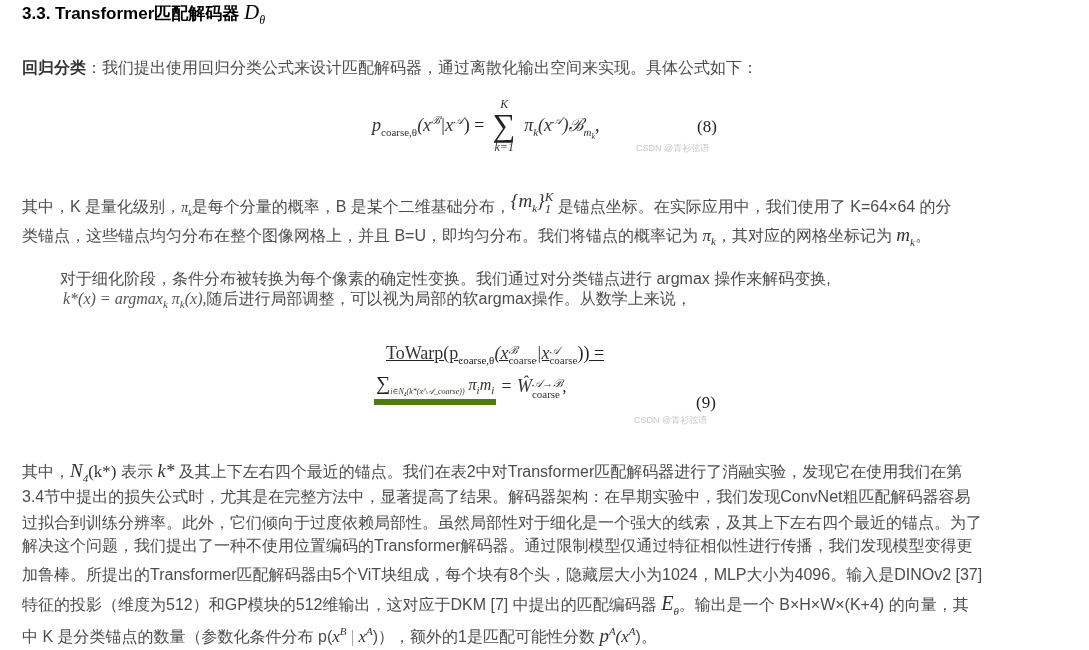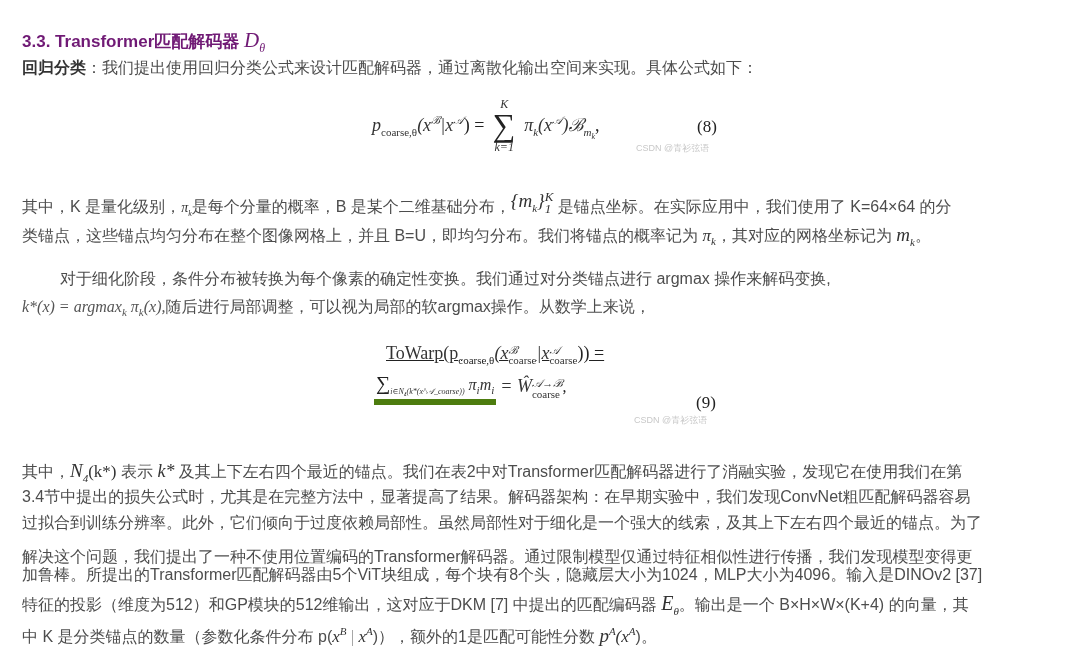--- a/index.html
+++ b/index.html
@@ -2,21 +2,21 @@
 <html><head>
 <meta charset="utf-8">
 <style>
   html, body { margin: 0; padding: 0; background: #ffffff; }
   body {
     width: 1089px; height: 650px; overflow: hidden; position: relative;
     font-family: "Liberation Sans", "DejaVu Sans", sans-serif;
     color: #4d4d4d; font-size: 16px;
   }
   .abs { position: absolute; white-space: nowrap; }
-  .h3 { left: 22px; top: 28px; font-size: 17px; font-weight: bold; color: #701a75; }
+  .h3 { left: 22px; top: 0; font-size: 17px; font-weight: bold; color: #000000; }
   .h3 .math { font-family: "Liberation Serif", "DejaVu Serif", serif; font-style: italic; font-weight: normal; font-size: 21px; }
   .h3 sub { font-size: 12px; }
   .p { left: 22px; font-size: 16px; line-height: 26px; color: #4d4d4d; }
   .bold { font-weight: bold; color: #333; }
   .m { font-family: "Liberation Serif", "DejaVu Serif", serif; font-style: italic; color: #333; }
   .mn { font-family: "Liberation Serif", "DejaVu Serif", serif; color: #333; }
   .eq { font-family: "Liberation Serif", "DejaVu Serif", serif; color: #222; }
   .wm { font-family: "Liberation Sans", sans-serif; font-size: 9px; color: #c8c8c8; }
   .eqnum { font-family: "Liberation Serif", serif; font-size: 17px; color: #222; }
   .frac { display: inline-block; vertical-align: middle; text-align: center; }
@@ -54,41 +54,41 @@
 <div class="abs wm" style="left:636px; top:142px;">CSDN @青衫弦语</div>
 
 <div class="abs p" style="top:193px;">
   <span>其中，K 是量化级别，</span><span class="m" style="font-size:14px;"><span>π</span><sub class="tiny">k</sub></span><span>是每个分量的概率，B 是某个二维基础分布，</span><span class="m" style="font-size:19px; position:relative; top:-5px;"><span>{m</span><sub class="small">k</sub><span>}</span><span style="display:inline-block; vertical-align:middle; line-height:12px; font-size:13px;"><span style="display:block;">K</span><span class="mn" style="display:block;">1</span></span></span><span> 是锚点坐标。在实际应用中，我们使用了 K=64×64 的分</span>
 </div>
 <div class="abs p" style="top:222px;">
   <span>类锚点，这些锚点均匀分布在整个图像网格上，并且 B=U，即均匀分布。我们将锚点的概率记为 </span><span class="m" style="font-size:17px;"><span>π</span><sub class="small">k</sub></span><span>，其对应的网格坐标记为 </span><span class="m" style="font-size:19px;"><span>m</span><sub class="small">k</sub></span><span>。</span>
 </div>
 
 <div class="abs p" style="top:266px; left:60px;">对于细化阶段，条件分布被转换为每个像素的确定性变换。我们通过对分类锚点进行 argmax 操作来解码变换,</div>
-<div class="abs p" style="top:294px;">
+<div class="abs p" style="top:286px;margin-left:41px;">
   <span class="m" style="font-size:16px; color:#555;"><span>k*(x) = argmax</span><sub class="small">k</sub><span> π</span><sub class="small">k</sub><span>(x),</span></span><span>随后进行局部调整，可以视为局部的软argmax操作。从数学上来说，</span>
 </div>
 
 <div class="abs eq" style="left:386px; top:343px; font-size:18px;text-decoration:underline;">
   <span class="mn">ToWarp(p</span><sub class="small">coarse,θ</sub><span class="m">(x</span><span style="display:inline-block; vertical-align:middle; line-height:10px; font-size:11px;"><span class="m" style="display:block;">ℬ</span><span class="mn" style="display:block;">coarse</span></span><span class="m">|x</span><span style="display:inline-block; vertical-align:middle; line-height:10px; font-size:11px;"><span class="m" style="display:block;">𝒜</span><span class="mn" style="display:block;">coarse</span></span><span>)) =</span>
 </div>
 <div class="abs eq" style="left:374px; top:372px; font-size:16px;">
   <span class="frac">
     <span class="num"><span style="font-size:20px;">∑</span><sub class="tiny m">i∈N₄(k*(x^𝒜_coarse))</sub><span class="m"> π</span><sub class="small m">i</sub><span class="m">m</span><sub class="small m">i</sub></span>
   </span>
   <span class="m" style="font-size:18px;">= Ŵ</span><span style="display:inline-block; vertical-align:middle; line-height:11px; font-size:11px;"><span class="m" style="display:block;">𝒜→ℬ</span><span class="mn" style="display:block;">coarse</span></span><span>,</span>
 </div>
 <div class="abs eqnum" style="left:696px; top:393px;">(9)</div>
 <div class="abs wm" style="left:634px; top:414px;">CSDN @青衫弦语</div>
 
 <div class="abs p" style="top:458px;">
   <span>其中，</span><span class="m" style="font-size:19px;"><span>N</span><sub class="small mn">4</sub></span><span class="mn" style="font-size:17px;">(k*)</span><span> 表示 </span><span class="m" style="font-size:18px;">k*</span><span> 及其上下左右四个最近的锚点。我们在表2中对Transformer匹配解码器进行了消融实验，发现它在使用我们在第</span>
 </div>
 <div class="abs p" style="top:484px;">3.4节中提出的损失公式时，尤其是在完整方法中，显著提高了结果。解码器架构：在早期实验中，我们发现ConvNet粗匹配解码器容易</div>
 <div class="abs p" style="top:510px;">过拟合到训练分辨率。此外，它们倾向于过度依赖局部性。虽然局部性对于细化是一个强大的线索，及其上下左右四个最近的锚点。为了</div>
-<div class="abs p" style="top:544px;">解决这个问题，我们提出了一种不使用位置编码的Transformer解码器。通过限制模型仅通过特征相似性进行传播，我们发现模型变得更</div>
+<div class="abs p" style="top:533px;">解决这个问题，我们提出了一种不使用位置编码的Transformer解码器。通过限制模型仅通过特征相似性进行传播，我们发现模型变得更</div>
 <div class="abs p" style="top:562px;">加鲁棒。所提出的Transformer匹配解码器由5个ViT块组成，每个块有8个头，隐藏层大小为1024，MLP大小为4096。输入是DINOv2 [37]</div>
 <div class="abs p" style="top:590px;">
   <span>特征的投影（维度为512）和GP模块的512维输出，这对应于DKM [7] 中提出的匹配编码器 </span><span class="m" style="font-size:20px;"><span>E</span><sub class="small">θ</sub></span><span>。输出是一个 B×H×W×(K+4) 的向量，其</span>
 </div>
 <div class="abs p" style="top:618px;">
   <span>中 K 是分类锚点的数量（参数化条件分布 p(</span><span class="m" style="font-size:17px;"><span>x</span><sup class="small">B</sup><span style="font-style:normal; color:#999;"> | </span><span>x</span><sup class="small">A</sup></span><span>)），额外的1是匹配可能性分数 </span><span class="m" style="font-size:19px;"><span>p</span><sup class="small">A</sup></span><span class="m" style="font-size:17px;"><span>(x</span><sup class="small">A</sup></span><span>)。</span>
 </div>
 
 </body></html>

